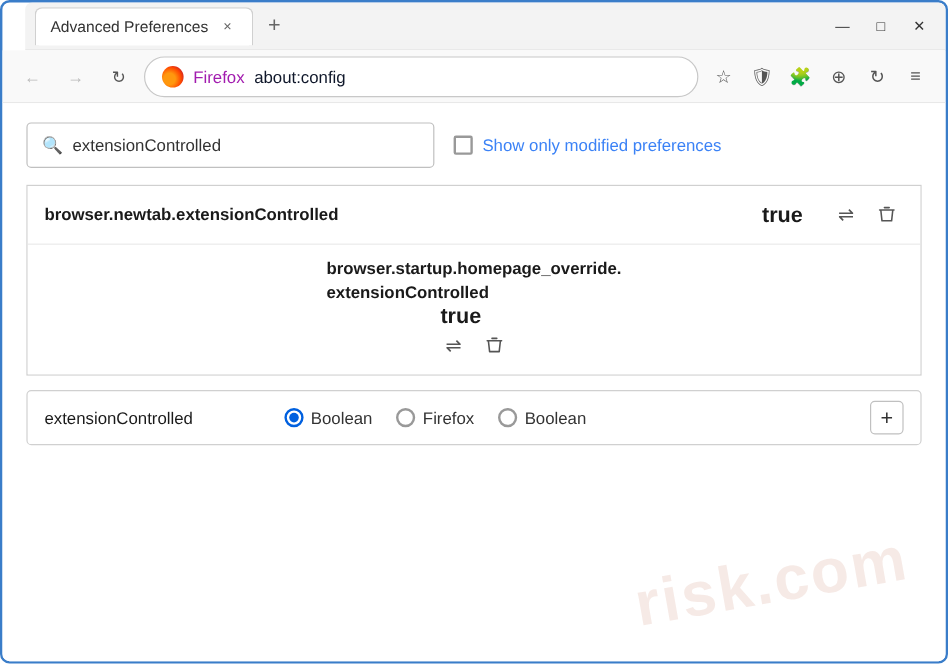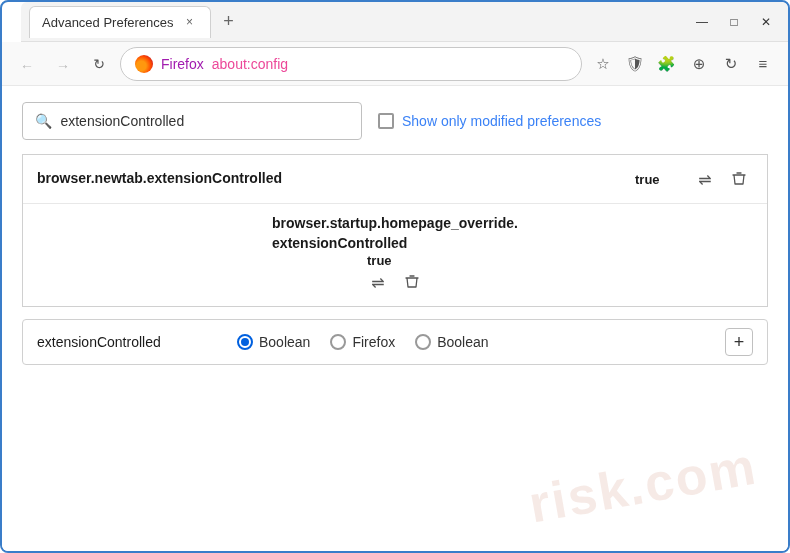--- a/index.html
+++ b/index.html
@@ -115,21 +115,21 @@
     }
     .firefox-logo {
       width: 18px;
       height: 18px;
       background: radial-gradient(circle at 35% 60%, #ff980e 30%, #ff4b00 60%, #c3162d 85%);
       border-radius: 50%;
       flex-shrink: 0;
       position: relative;
     }
     .address-text {
-      color: #ec4899;
+      color: #0f172a;
       font-size: 14px;
     }
     .nav-icons {
       display: flex;
       align-items: center;
       gap: 2px;
     }
     .nav-icon-btn {
       width: 30px;
       height: 30px;
@@ -216,21 +216,21 @@
     .pref-row:last-child { border-bottom: none; flex-direction: column; }
     .pref-name {
       font-weight: bold;
       font-size: 14px;
       color: #1a1a1a;
       flex: 1;
       line-height: 1.4;
     }
     .pref-value {
       font-weight: bold;
-      font-size: 13px;
+      font-size: 18px;
       color: #1a1a1a;
       margin-right: 16px;
       min-width: 40px;
     }
     .pref-actions {
       display: flex;
       gap: 6px;
       align-items: center;
     }
     .pref-action-btn {

